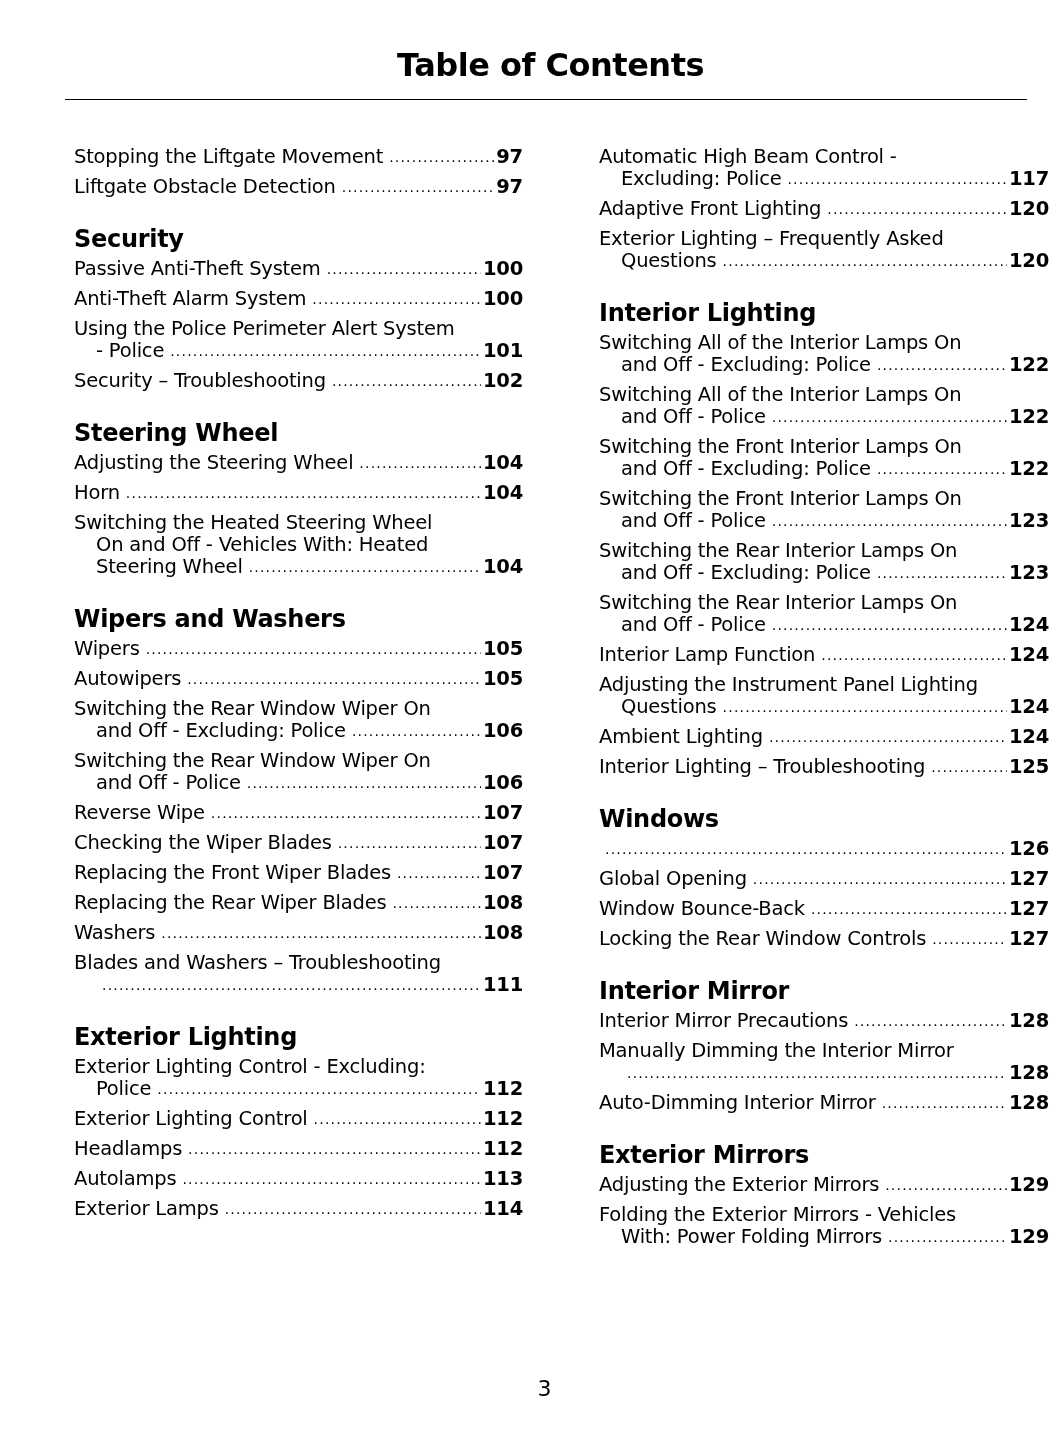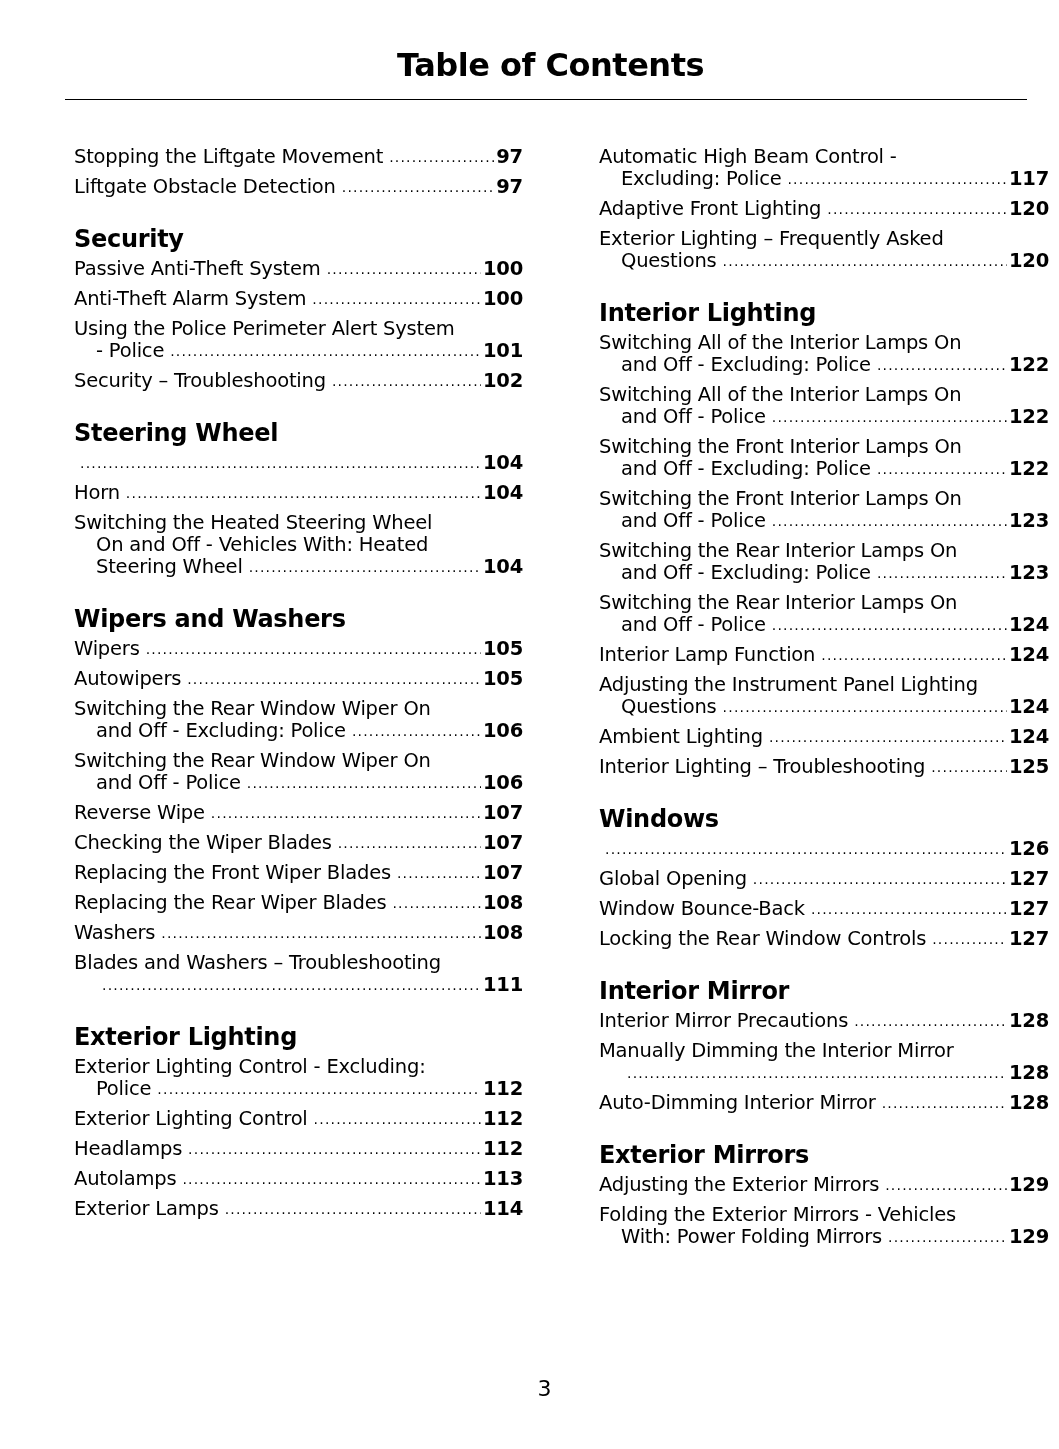--- a/index.html
+++ b/index.html
@@ -97,20 +97,21 @@
           <span class="txt">Security – Troubleshooting</span>
           <span class="dots"></span>
           <span class="pg">102</span>
         </div>
       </div>
     </div>
     <div class="section">
       <div class="section-heading">Steering Wheel</div>
       <div class="entry">
         <div class="last-line">
+          <span class="txt">Adjusting the Steering Wheel</span>
           <span class="dots"></span>
           <span class="pg">104</span>
         </div>
       </div>
       <div class="entry">
         <div class="last-line">
           <span class="txt">Horn</span>
           <span class="dots"></span>
           <span class="pg">104</span>
         </div>

